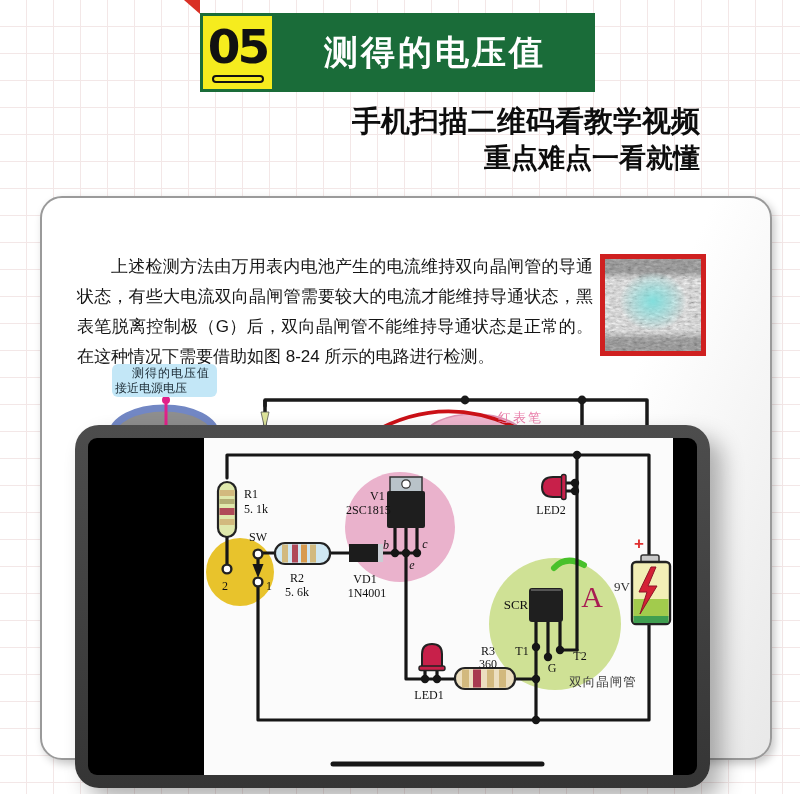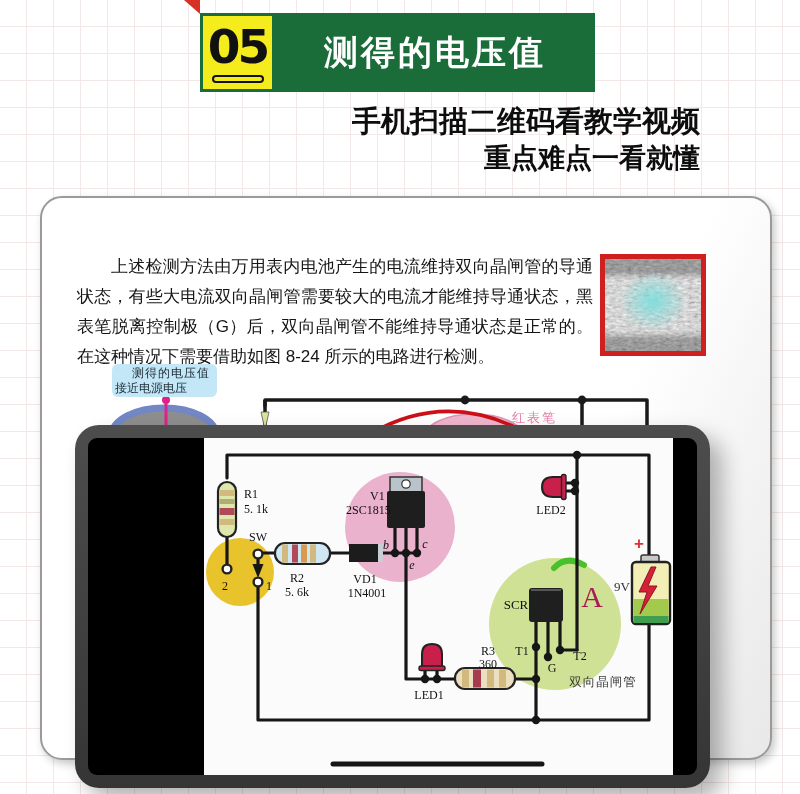--- a/index.html
+++ b/index.html
@@ -43,21 +43,21 @@
   .qr .blob{ position:absolute; inset:0;
     background:
       radial-gradient(closest-side at 50% 46%, rgba(125,222,220,0.95), rgba(125,222,220,0) 70%),
       linear-gradient(to bottom, rgba(20,20,20,.30) 0 14%, rgba(20,20,20,0) 22%,
         rgba(20,20,20,0) 78%, rgba(20,20,20,.30) 88%);
   }
   .callout{ position:absolute; left:70px; top:166px; width:105px; height:33px;
     background:#c3e7f7; border-radius:6px; font-size:12px; font-weight:normal;
     color:#20303a; line-height:15px; padding:2px 3px; }
   .callout .r{ text-align:right; letter-spacing:1px; padding-right:4px; }
-  .red-probe-label{ position:absolute; left:470px; top:211px; font-family:"Liberation Serif", serif;
+  .red-probe-label{ position:absolute; left:456px; top:211px; font-family:"Liberation Serif", serif;
     font-size:13px; color:#ea7fab; letter-spacing:2px; }
   .scene-svg{ position:absolute; left:0; top:0; }
   
   .tablet{ position:absolute; left:75px; top:425px; width:635px; height:363px;
     background:linear-gradient(#4d4d4d,#353535); border-radius:24px;
     box-shadow:12px 12px 22px rgba(0,0,0,0.30); }
   .screen{ position:absolute; left:13px; top:13px; right:13px; bottom:13px;
     background:#000; border-radius:9px; overflow:hidden; }
   .video{ position:absolute; left:69px; top:0; width:469px; height:337px;
     background:#fbfbfb; overflow:hidden;margin-left:47px; }

